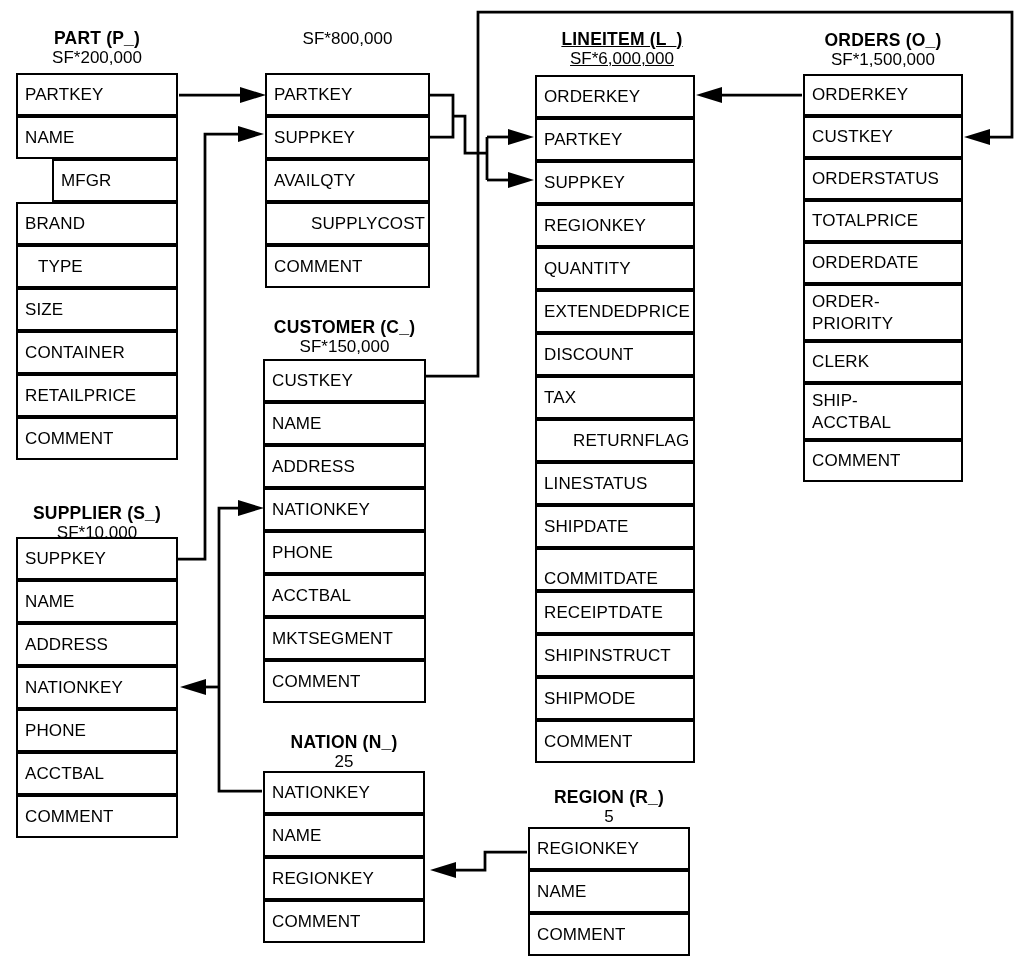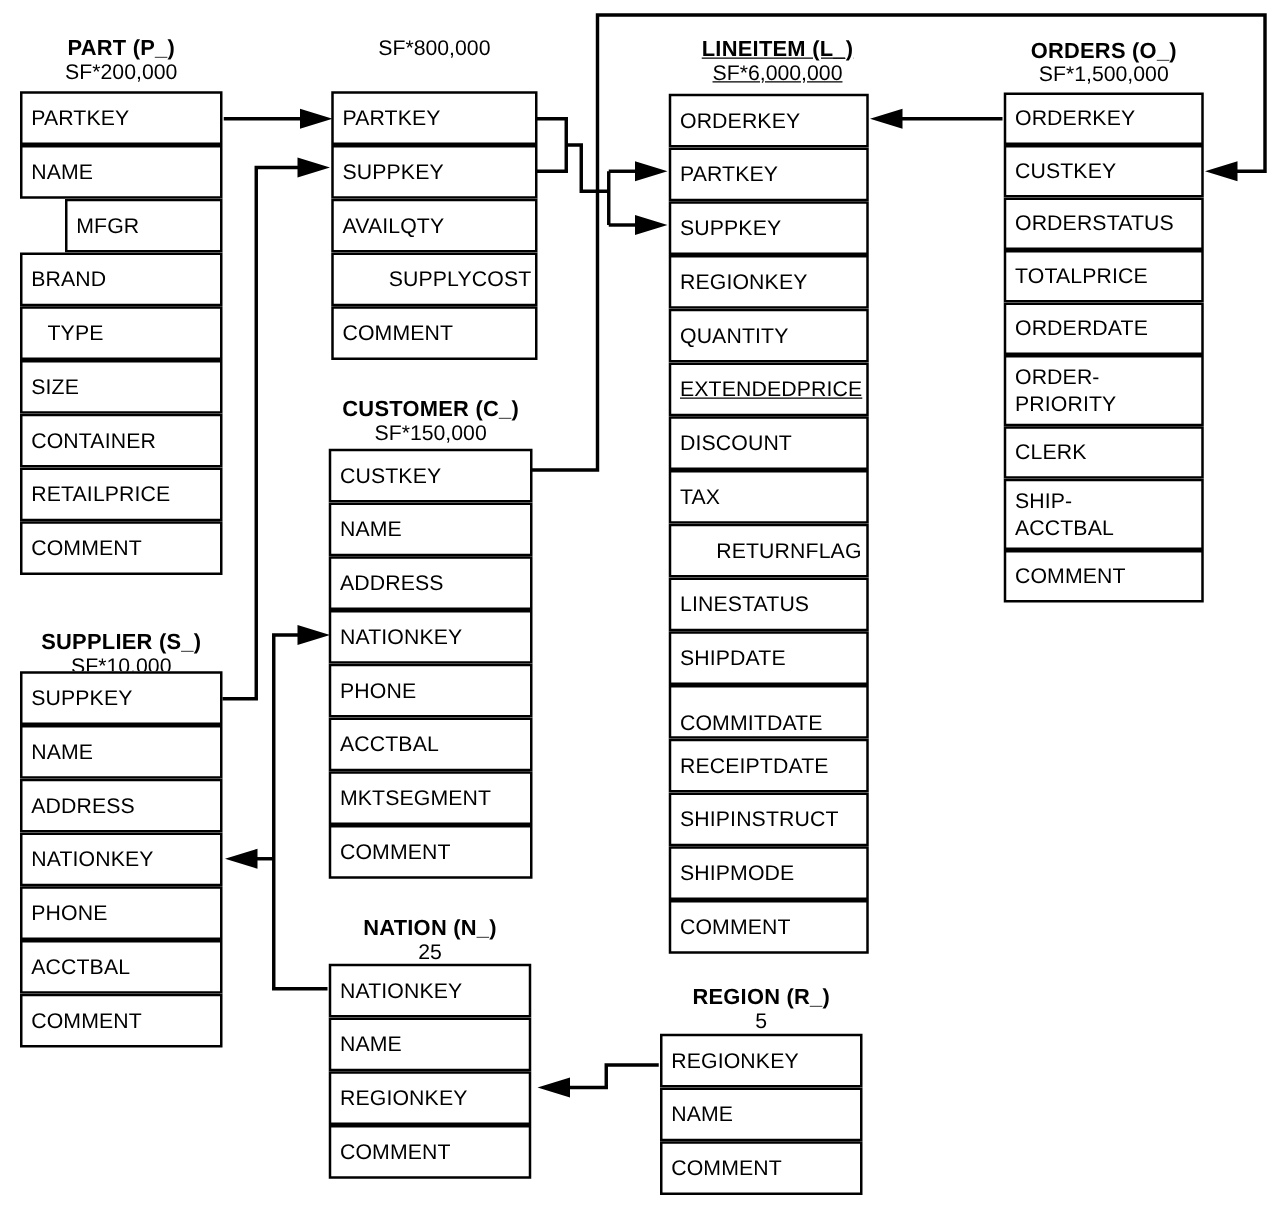--- a/index.html
+++ b/index.html
@@ -125,21 +125,21 @@
         </div>
         <div class="row" style="height: 43px;">
           <span>SUPPKEY</span>
         </div>
         <div class="row" style="height: 43px;">
           <span>REGIONKEY</span>
         </div>
         <div class="row" style="height: 43px;">
           <span>QUANTITY</span>
         </div>
-        <div class="row" style="height: 43px; text-decoration: underline;">
+        <div class="row" style="height: 43px;">
           <span>EXTENDEDPRICE</span>
         </div>
         <div class="row" style="height: 43px;">
           <span>DISCOUNT</span>
         </div>
         <div class="row" style="height: 43px;">
           <span>TAX</span>
         </div>
         <div class="row" style="height: 43px; padding-left: 36px;">
           <span>RETURNFLAG</span>

